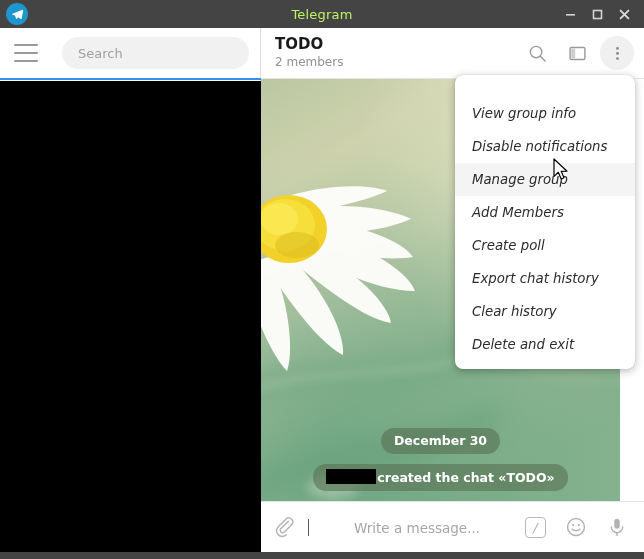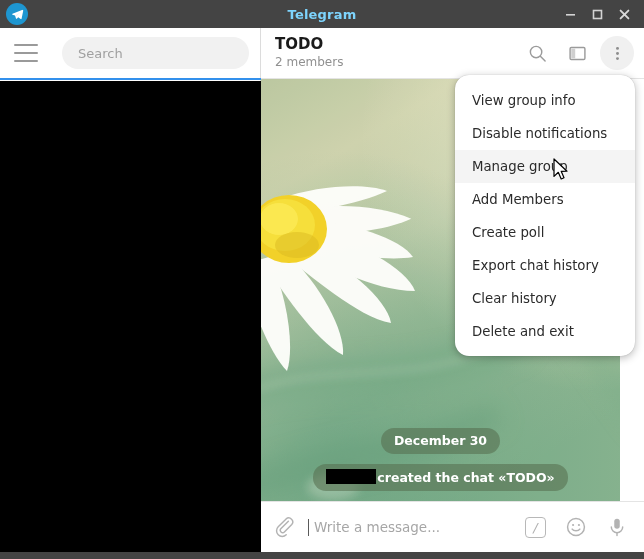--- a/index.html
+++ b/index.html
@@ -18,21 +18,21 @@
     display: flex; align-items: center;
   }
   .tb-logo {
     width: 22px; height: 22px; border-radius: 50%;
     background: #1e96d0; margin-left: 6px;
     display: flex; align-items: center; justify-content: center;
     flex: 0 0 auto;
   }
   .tb-title {
     position: absolute; left: 0; right: 0; text-align: center;
-    color: #7dd3fc; font-size: 13px; font-weight: bold;
+    color: #bef264; font-size: 13px; font-weight: normal;
     letter-spacing: .2px;
   }
   .tb-controls {
     position: absolute; right: 4px; top: 0; height: 28px;
     display: flex; align-items: center; gap: 14px; padding-right: 9px;
   }
   .tb-btn {
     width: 13px; height: 13px; position: relative;
     display: flex; align-items: center; justify-content: center;
     cursor: default;
@@ -105,39 +105,40 @@
     background: #000; vertical-align: -2px; margin-right: 1px;
   }
 
   
   .composer {
     position: absolute; left: 0; bottom: 0; width: 383px; height: 51px;
     background: #fff; border-top: 1px solid #e4e4e4;
     display: flex; align-items: center; padding: 0 12px 0 14px;
   }
   .msg-input {
-    flex: 1; display: flex; align-items: center; position: relative;
+    flex: 1; display: flex; align-items: flex-end; position: relative;
     margin-left: 12px;
+    gap: 40px;
   }
   .caret { width: 1px; height: 17px; background: #5a5a5a; margin-right: 5px; }
   .msg-ph { color: #a6a6a6; font-size: 13.5px; }
   .comp-actions { display: flex; align-items: center; gap: 19px; padding-right: 4px; }
   .comp-btn { display: flex; align-items: center; justify-content: center; cursor: pointer; }
   .slash-box {
     width: 21px; height: 21px; border: 1.6px solid #b8b8b8; border-radius: 4px;
     display: flex; align-items: center; justify-content: center;
     color: #b0b0b0; font-size: 13px;
   }
 
   
   .menu {
     position: absolute; left: 455px; top: 75px; width: 180px;
-    background: #ffffff; border-radius: 14px;
+    background: #ffffff; border-radius: 8px;
     box-shadow: 0 2px 9px rgba(0,0,0,0.28), 0 0 1px rgba(0,0,0,0.3);
-    padding: 9px 0 8px; z-index: 40;
+    padding: 22px 0 8px; z-index: 40; font-style: italic;
   }
   .menu-item {
     height: 33px; display: flex; align-items: center;
     padding: 0 0 0 17px; font-size: 13.3px; color: #2b2b2b;
     cursor: pointer; white-space: nowrap;
   }
   .menu-item.hover { background: #f4f4f4; }
 
   
   .cursor { position: absolute; left: 553px; top: 158px; z-index: 60; pointer-events: none; }

